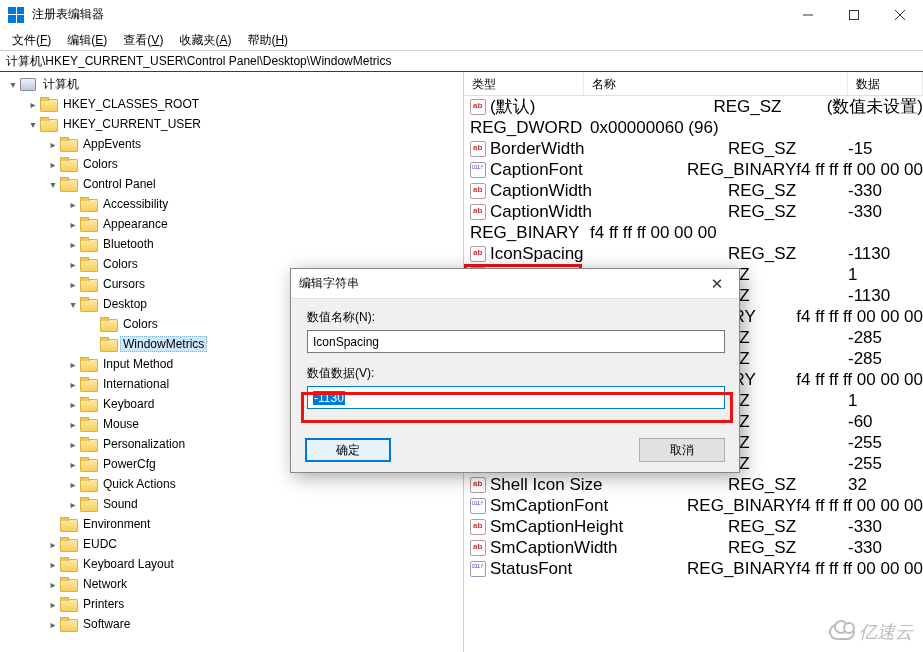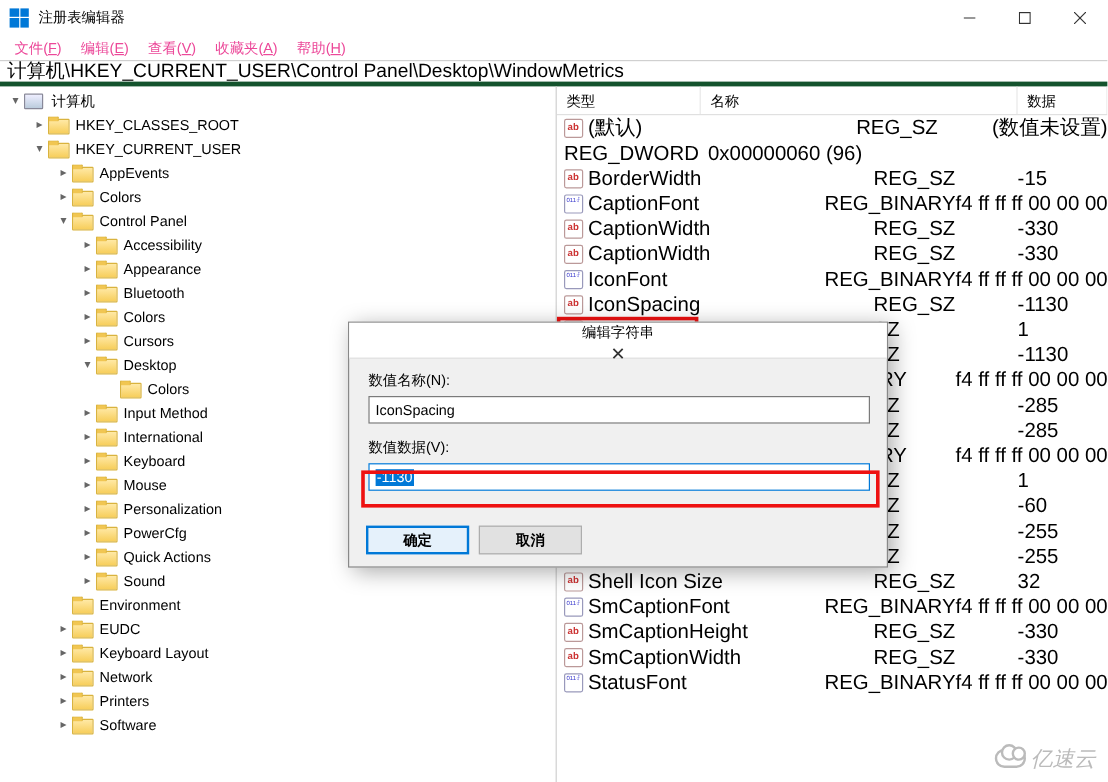--- a/index.html
+++ b/index.html
@@ -8,26 +8,26 @@
   
   .titlebar { height:30px; display:flex; align-items:center; background:#fff; border-bottom:1px solid #fff; }
   .app-icon { width:16px; height:16px; margin:0 8px; display:grid; grid-template-columns:1fr 1fr; grid-template-rows:1fr 1fr; gap:1px;}
   .app-icon span{ background:#0078d7;}
   .title-text { font-size:12px; color:#000; flex:0 0 auto; }
   .title-spacer { flex:1 1 auto; }
   .win-btn { width:46px; height:30px; display:flex; align-items:center; justify-content:center; font-size:13px; color:#333;}
   .win-btn svg{stroke:#333;}
 
   
-  .menubar { height:20px; display:flex; align-items:center; font-size:12px; color:#ec4899; padding:0 4px;}
+  .menubar { height:20px; display:flex; align-items:center; font-size:12px; color:#000000; padding:0 4px;}
   .menubar .menu-item{ padding:2px 8px;}
   .menubar u{text-decoration:underline;}
 
   
-  .addrbar { height:22px; border-top:1px solid #d0d0d0; border-bottom:4px solid #14532d; display:flex; align-items:center; font-size:16px; padding:0 6px; }
+  .addrbar { height:22px; border-top:1px solid #d0d0d0; border-bottom:1px solid #14532d; display:flex; align-items:center; font-size:12px; padding:0 6px; }
 
   
   .main { display:flex; height: calc(652px - 30px - 20px - 22px); }
   .tree-pane { width:464px; border-right:1px solid #d0d0d0; overflow:hidden; position:relative; }
   .list-pane { flex:1; overflow:hidden; position:relative; display:flex; flex-direction:column;}
 
   
   .tree-scroll{ overflow-y:auto; height:100%; padding-top:2px;}
   .tree-row { height:20px; display:flex; align-items:center; font-size:12px; color:#000; padding-left:6px; white-space:nowrap;}
   .tree-row .twisty{ width:14px; text-align:center; color:#666; font-size:10px;}
@@ -47,29 +47,29 @@
   .lr-type{ width:120px;} .lr-data{ flex:1; white-space:nowrap;}
 
   .ico-sz{ width:16px; height:16px; border:1px solid #b99; background:#fff; position:relative; border-radius:2px;}
   .ico-sz::after{content:'ab'; position:absolute; font-size:8px; color:#c33; left:2px; top:1px; font-weight:bold;}
   .ico-bin{ width:16px; height:16px; border:1px solid #99b; background:#fff; position:relative; border-radius:2px;}
   .ico-bin::after{content:'011\A110'; white-space:pre; position:absolute; font-size:5px; line-height:5px; color:#33c; left:1px; top:2px;}
 
   .red-box{ position:absolute; border:3px solid #e11; pointer-events:none;}
   .red-box.rb1{ left:0px; top:175px; width:118px; height:23px;}
   .dialog{ position:absolute; left:290px; top:268px; width:450px; height:205px; background:#f0f0f0; border:1px solid #888; box-shadow:4px 4px 18px rgba(0,0,0,.35); display:flex; flex-direction:column;}
-  .dlg-title{ height:30px; background:#fff; display:flex; align-items:center; padding:0 8px; font-size:12px; border-bottom:1px solid #ddd;flex-direction:column;}
+  .dlg-title{ height:30px; background:#fff; display:flex; align-items:center; padding:0 8px; font-size:12px; border-bottom:1px solid #ddd;}
   .dlg-title .spacer{flex:1;}
   .dlg-close{ width:28px; text-align:center; font-size:15px; color:#333;}
   .dlg-body{ flex:1; padding:10px 16px 0 16px; font-size:12px;}
   .dlg-field-lbl{ margin-bottom:4px;}
   .dlg-input{ width:418px; height:23px; border:1px solid #7a7a7a; background:#fff; padding:2px 5px; font-size:12px; display:flex; align-items:center;}
   .dlg-input.sel{ border:1px solid #0078d7;}
   .dlg-input.sel span{ background:#0078d7; color:#fff; padding:0 1px;}
-  .dlg-btnrow{ height:40px; display:flex; justify-content:flex-start; gap:8px; padding:6px 14px;font-weight:bold;}
+  .dlg-btnrow{ height:40px; display:flex; justify-content:space-between; gap:8px; padding:6px 14px;}
   .dlg-btn{ width:86px; height:24px; border:1px solid #adadad; background:#e1e1e1; font-size:12px; display:flex; align-items:center; justify-content:center;}
   .dlg-btn.primary{ border:2px solid #0078d7; background:#e5f1fb;}
   .dlg-red-box{ position:absolute; border:3px solid #e11; pointer-events:none; left:10px; top:123px; width:432px; height:31px;}
 
   
   .watermark{ position:absolute; right:10px; bottom:8px; font-size:18px; color:#bbb; display:flex; align-items:center; gap:4px; font-style:italic;}
   .watermark .cloud{ width:26px; height:16px; border:2px solid #bbb; border-radius:12px; position:relative;}
   .watermark .cloud::before{content:'';position:absolute;width:10px;height:10px;border:2px solid #bbb;border-radius:50%;left:3px;top:-6px;background:#fff;}
   .watermark .cloud::after{content:'';position:absolute;width:8px;height:8px;border:2px solid #bbb;border-radius:50%;left:12px;top:-4px;background:#fff;}
 
@@ -178,20 +178,25 @@
       <div class="tree-row" style="padding-left:66px">
           <span class="twisty">▾</span>
           <span class="folder"></span>
           <span class="label">Desktop</span>
         </div>
       <div class="tree-row" style="padding-left:86px">
           <span class="twisty">&nbsp;</span>
           <span class="folder"></span>
           <span class="label">Colors</span>
         </div>
+      <div class="tree-row selected" style="padding-left:86px">
+          <span class="twisty">&nbsp;</span>
+          <span class="folder"></span>
+          <span class="label">WindowMetrics</span>
+        </div>
       <div class="tree-row" style="padding-left:66px">
           <span class="twisty">▸</span>
           <span class="folder"></span>
           <span class="label">Input Method</span>
         </div>
       <div class="tree-row" style="padding-left:66px">
           <span class="twisty">▸</span>
           <span class="folder"></span>
           <span class="label">International</span>
         </div>
@@ -303,24 +308,20 @@
         </div>
         <div class="list-row">
           <div class="lr-name">
             <span class="ico-sz"></span>
             <span>CaptionWidth</span>
           </div>
           <div class="lr-type">REG_SZ</div>
           <div class="lr-data">-330</div>
         </div>
         <div class="list-row">
-          <div class="lr-name">
-            <span class="ico-bin"></span>
-            <span>IconFont</span>
-          </div>
           <div class="lr-type">REG_BINARY</div>
           <div class="lr-data">f4 ff ff ff 00 00 00</div>
         </div>
         <div class="list-row">
           <div class="lr-name">
             <span class="ico-sz"></span>
             <span>IconSpacing</span>
           </div>
           <div class="lr-type">REG_SZ</div>
           <div class="lr-data">-1130</div>

